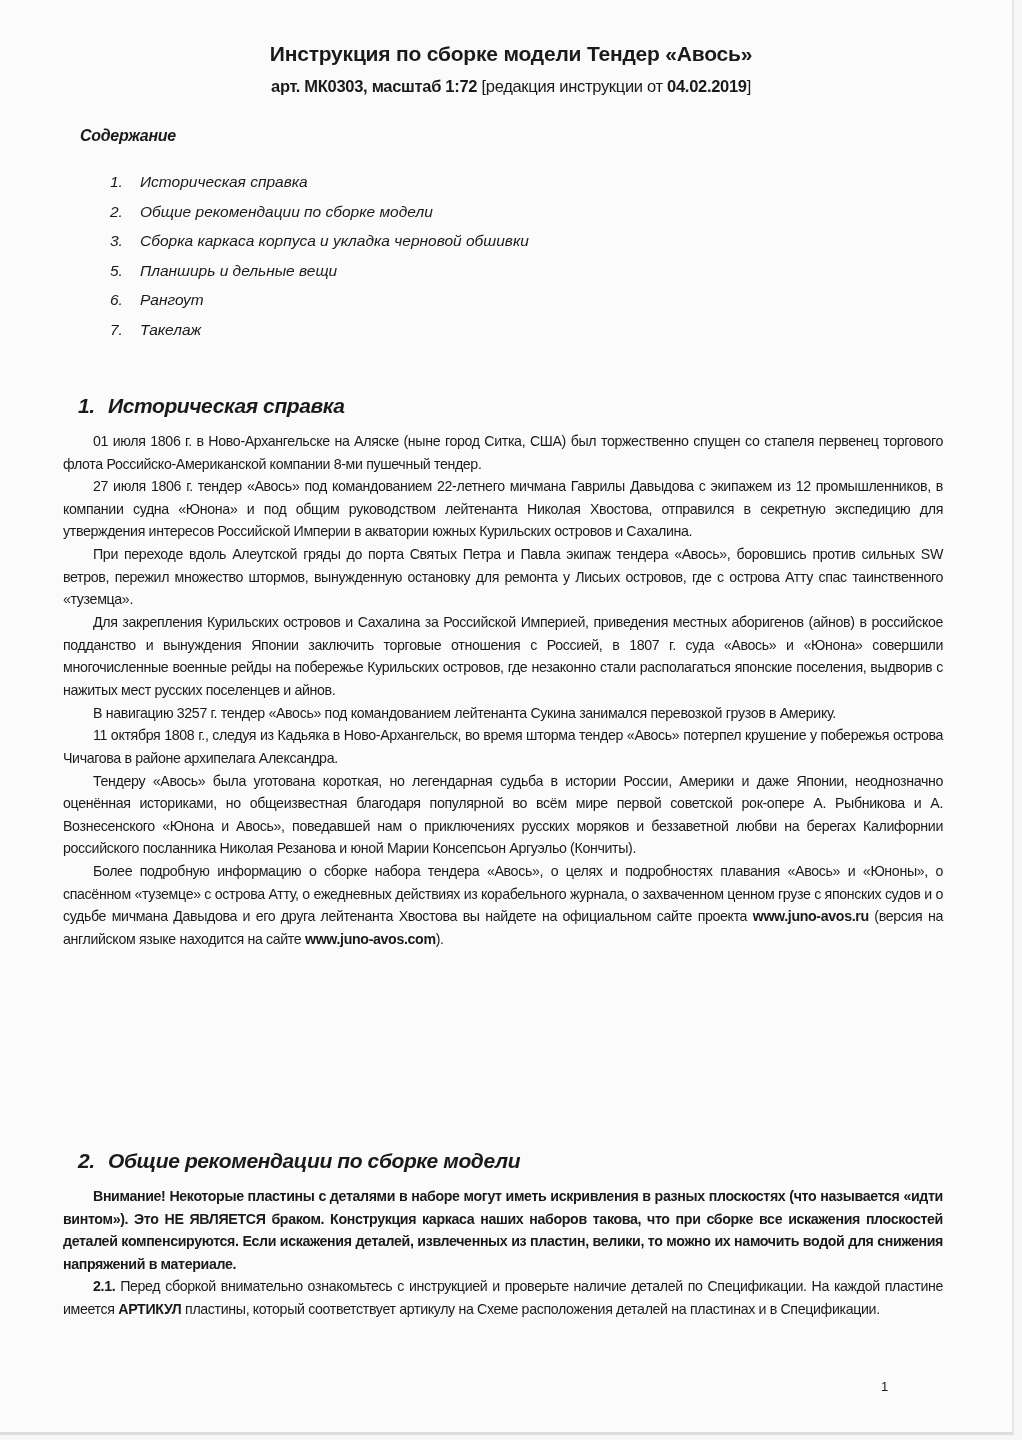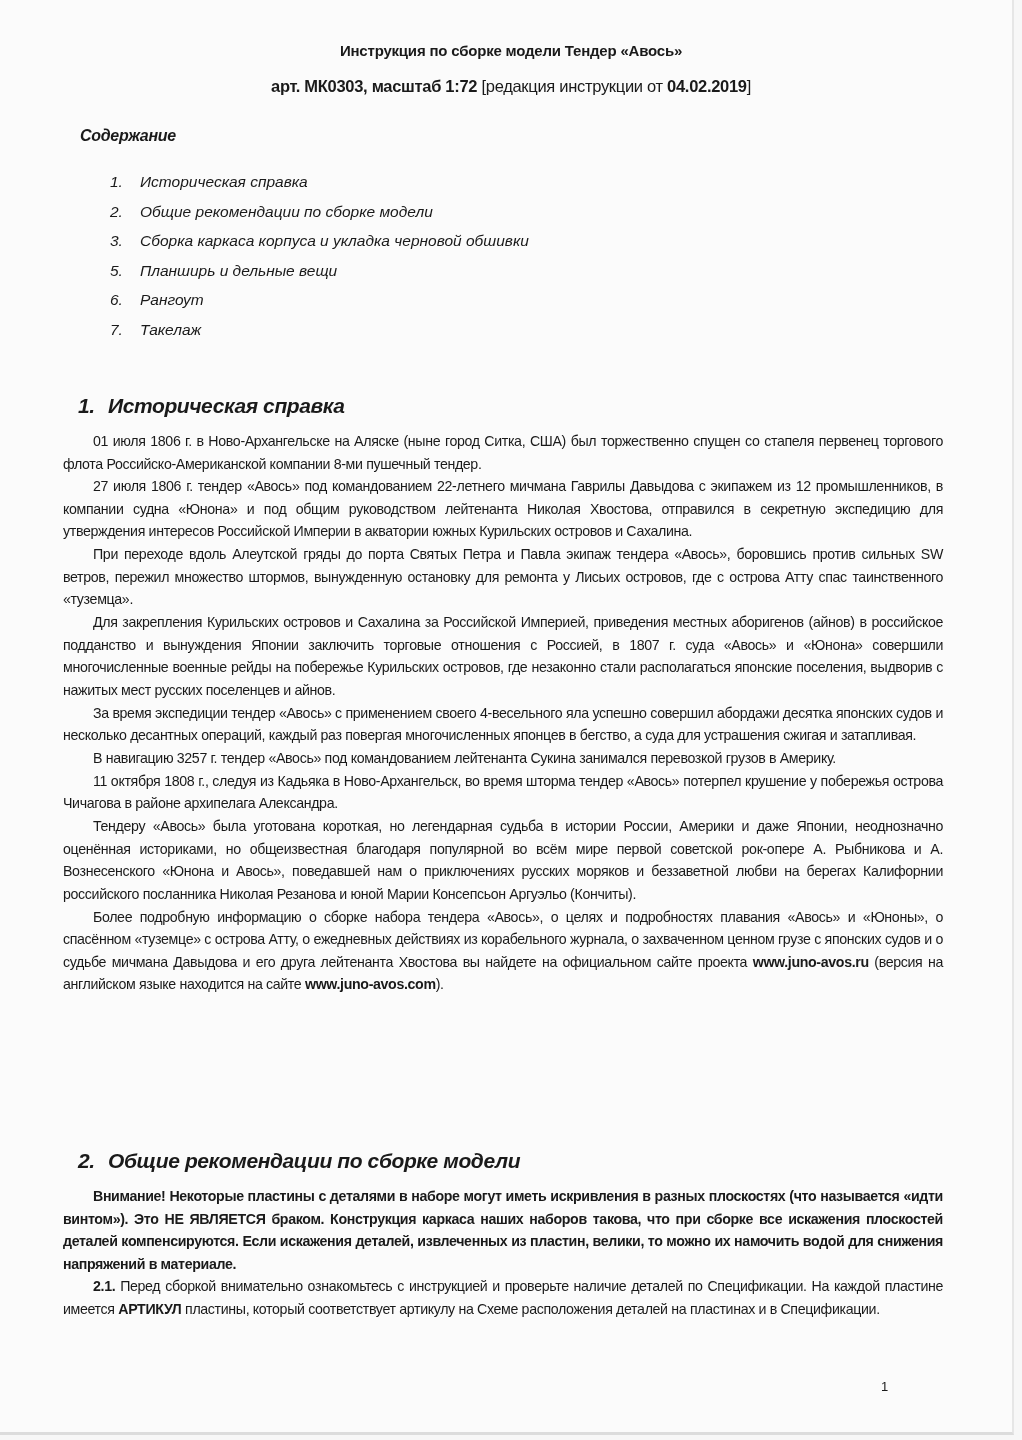--- a/index.html
+++ b/index.html
@@ -11,21 +11,21 @@
     position: relative;
   }
   .page {
     position: absolute; left: 0; top: 0; width: 1012px; height: 1432px;
     background: #fbfbfb;
     border-right: 2px solid #e6e6e6;
     border-bottom: 3px solid #dcdcdc;
   }
   .title {
     position: absolute; left: 0; width: 1022px; top: 42px; text-align: center;
-    font-weight: bold; font-size: 15px; letter-spacing: -0.2px;
+    font-weight: bold; font-size: 21px; letter-spacing: -0.2px;
   }
   .subtitle {
     position: absolute; left: 0; width: 1022px; top: 77px; text-align: center;
     font-size: 16.5px; letter-spacing: -0.3px;
   }
   .subtitle b { font-weight: bold; }
   .toc-heading {
     position: absolute; left: 80px; top: 127px;
     font-size: 16px; font-weight: bold; font-style: italic; letter-spacing: -0.3px; text-align: right;
   }
@@ -76,21 +76,20 @@
 
   <div class="h1" style="top:394px;">
     <span class="num">1.</span><span>Историческая справка</span>
   </div>
 
   <div class="body-block" style="top:430px;">
     <p>01 июля 1806 г. в Ново-Архангельске на Аляске (ныне город Ситка, США) был торжественно спущен со стапеля первенец торгового флота Российско-Американской компании 8-ми пушечный тендер.</p>
     <p>27 июля 1806 г. тендер «Авось» под командованием 22-летнего мичмана Гаврилы Давыдова с экипажем из 12 промышленников, в компании судна «Юнона» и под общим руководством лейтенанта Николая Хвостова, отправился в секретную экспедицию для утверждения интересов Российской Империи в акватории южных Курильских островов и Сахалина.</p>
     <p>При переходе вдоль Алеутской гряды до порта Святых Петра и Павла экипаж тендера «Авось», боровшись против сильных SW ветров, пережил множество штормов, вынужденную остановку для ремонта у Лисьих островов, где с острова Атту спас таинственного «туземца».</p>
     <p>Для закрепления Курильских островов и Сахалина за Российской Империей, приведения местных аборигенов (айнов) в российское подданство и вынуждения Японии заключить торговые отношения с Россией, в 1807 г. суда «Авось» и «Юнона» совершили многочисленные военные рейды на побережье Курильских островов, где незаконно стали располагаться японские поселения, выдворив с нажитых мест русских поселенцев и айнов.</p>
-    <p>За время экспедиции тендер «Авось» с применением своего 4-весельного яла успешно совершил абордажи десятка японских судов и несколько десантных операций, каждый раз повергая многочисленных японцев в бегство, а суда для устрашения сжигая и затапливая.</p>
     <p>В навигацию 3257 г. тендер «Авось» под командованием лейтенанта Сукина занимался перевозкой грузов в Америку.</p>
     <p>11 октября 1808 г., следуя из Кадьяка в Ново-Архангельск, во время шторма тендер «Авось» потерпел крушение у побережья острова Чичагова в районе архипелага Александра.</p>
     <p>Тендеру «Авось» была уготована короткая, но легендарная судьба в истории России, Америки и даже Японии, неоднозначно оценённая историками, но общеизвестная благодаря популярной во всём мире первой советской рок-опере А. Рыбникова и А. Вознесенского «Юнона и Авось», поведавшей нам о приключениях русских моряков и беззаветной любви на берегах Калифорнии российского посланника Николая Резанова и юной Марии Консепсьон Аргуэльо (Кончиты).</p>
     <p><span>Более подробную информацию о сборке набора тендера «Авось», о целях и подробностях плавания «Авось» и «Юноны», о спасённом «туземце» с острова Атту, о ежедневных действиях из корабельного журнала, о захваченном ценном грузе с японских судов и о судьбе мичмана Давыдова и его друга лейтенанта Хвостова вы найдете на официальном сайте проекта </span><b>www.juno-avos.ru</b><span> (версия на английском языке находится на сайте </span><b>www.juno-avos.com</b><span>).</span></p>
   </div>
 
   <div class="h1" style="top:1149px;">
     <span class="num">2.</span><span>Общие рекомендации по сборке модели</span>
   </div>
 

